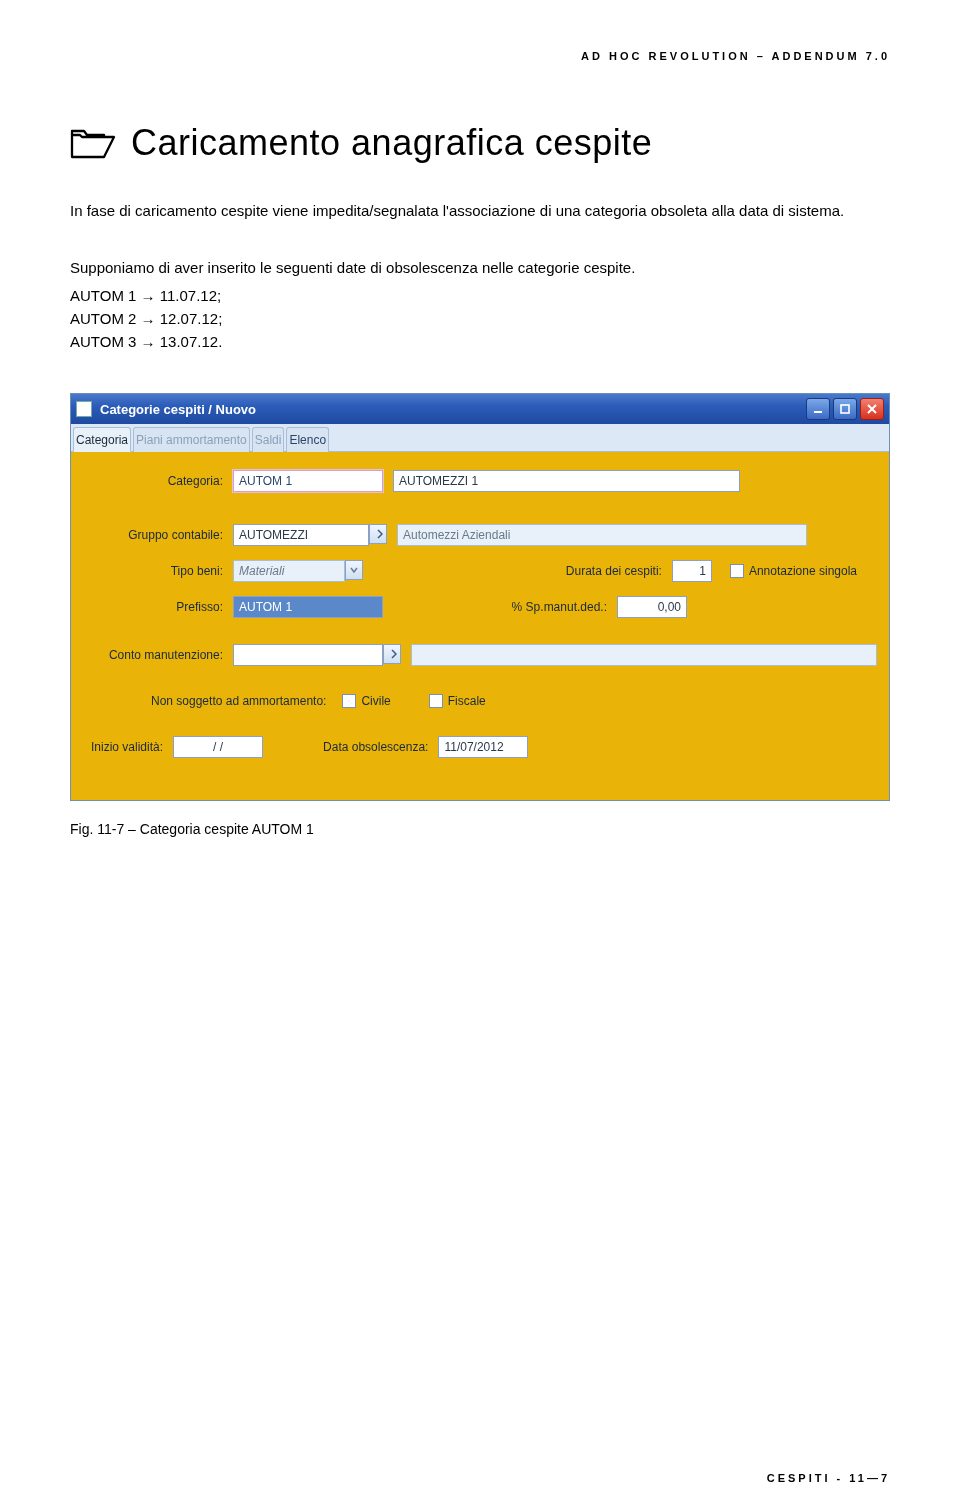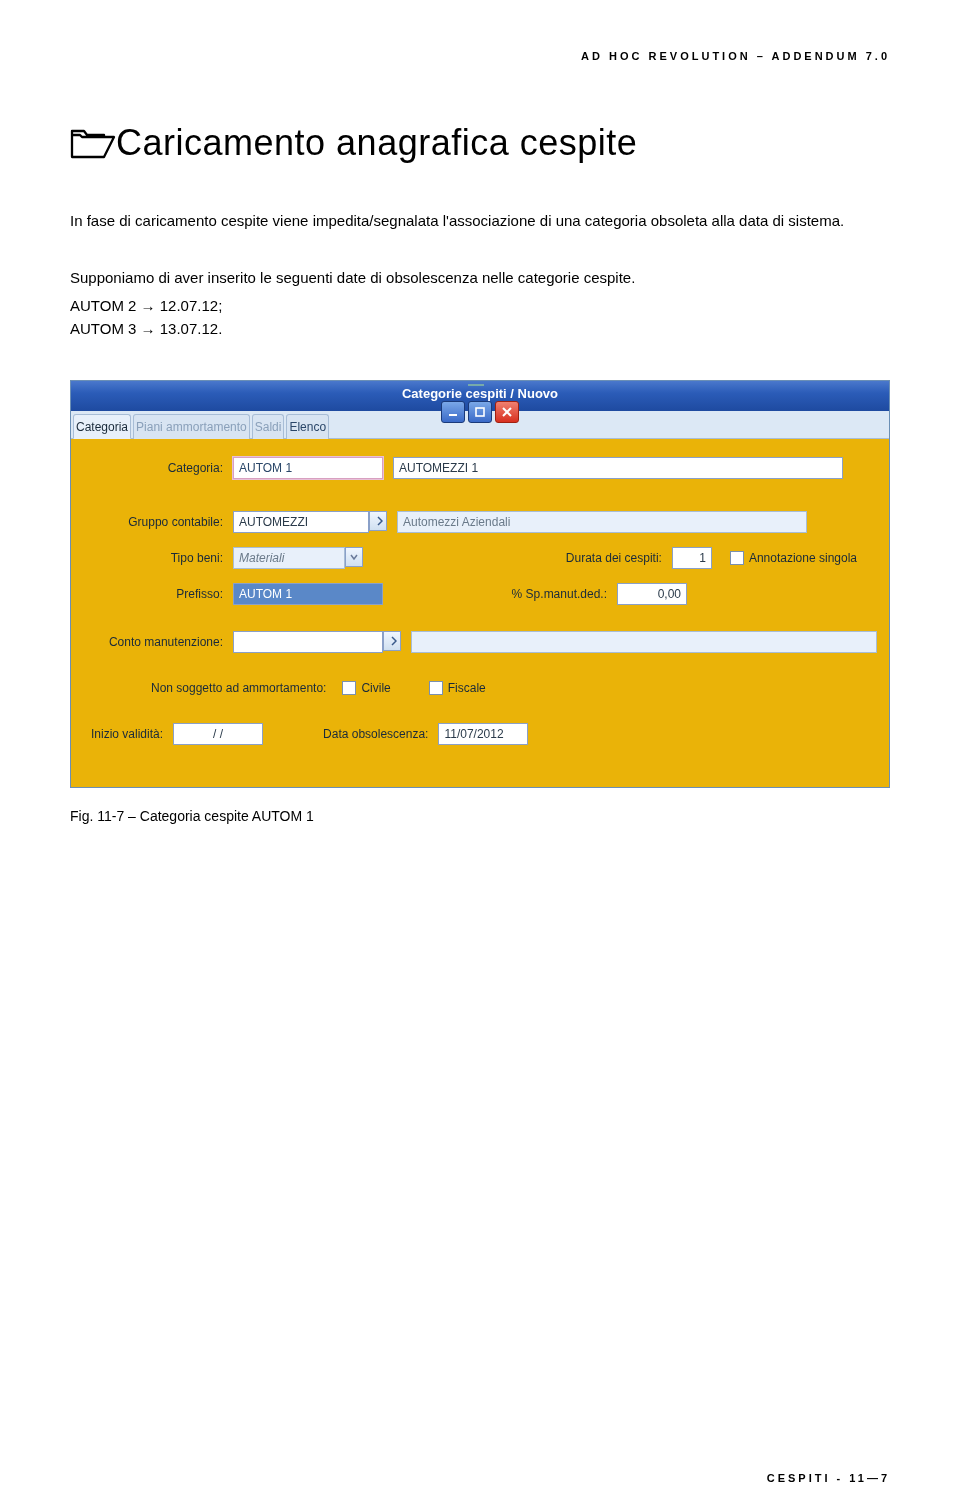--- a/index.html
+++ b/index.html
@@ -18,21 +18,22 @@
     text-align: right;
     letter-spacing: 3px;
     font-size: 11px;
     font-weight: bold;
     color: #000;
     margin-bottom: 60px;
   }
   .title-row {
     display: flex;
     align-items: center;
-    margin-bottom: 45px;
+    gap: 15px;
+    margin-bottom: 35px;
   }
   .folder-icon svg { display: block; }
   .title-text {
     font-size: 36px;
     font-weight: normal;
     letter-spacing: 0.5px;
   }
   .body-text {
     font-size: 15px;
     line-height: 1.55;
@@ -51,21 +52,20 @@
     color: #1a2a3a;
     width: 100%;
   }
   .titlebar {
     background: linear-gradient(#4a78cc, #2b5cb8 40%, #1e4aa0);
     color: #fff;
     display: flex;
     align-items: center;
     padding: 3px 5px;
     height: 30px;
-    flex-direction: column;
   }
   .titlebar .doc-icon {
     width: 16px; height: 16px;
     background: #fff; border: 1px solid #7aa;
     margin-right: 8px;
   }
   .titlebar .title-label { font-weight: bold; font-size: 13px; flex: 1; }
   .winbtns { display: flex; gap: 3px; }
   .winbtn {
     width: 24px; height: 22px;
@@ -167,20 +167,21 @@
     <span class="folder-icon">
       <svg width="46" height="36" viewBox="0 0 46 36">
         <path d="M2 10 L2 32 L34 32 L44 12 L12 12 L10 10 Z M2 10 L2 6 L14 6 L17 10 L34 10 L34 12" fill="none" stroke="#000" stroke-width="2.3" stroke-linejoin="round"></path>
       </svg>
     </span>
     <span class="title-text">Caricamento anagrafica cespite</span>
   </div>
 
   <p class="body-text">In fase di caricamento cespite viene impedita/segnalata l'associazione di una categoria obsoleta alla data di sistema.</p>
   <p class="body-text" style="margin-bottom:4px">Supponiamo di aver inserito le seguenti date di obsolescenza nelle categorie cespite.</p>
+  <div class="list-line">AUTOM 1 → 11.07.12;</div>
   <div class="list-line">AUTOM 2 → 12.07.12;</div>
   <div class="list-line">AUTOM 3 → 13.07.12.</div>
 
   <div class="screenshot-wrap">
     <div class="win">
 
       <div class="titlebar">
         <div class="doc-icon"></div>
         <div class="title-label">Categorie cespiti / Nuovo</div>
         <div class="winbtns">
@@ -207,21 +208,21 @@
         <div class="tab dim">Piani ammortamento</div>
         <div class="tab dim">Saldi</div>
         <div class="tab">Elenco</div>
       </div>
 
       <div class="form-body">
 
         <div class="form-row">
           <div class="label w110">Categoria:</div>
           <div class="inpwrap highl" style="width:150px">AUTOM 1</div>
-          <div class="inpwrap" style="width:450px">AUTOMEZZI 1</div>
+          <div class="inpwrap" style="width:347px">AUTOMEZZI 1</div>
         </div>
 
         <div style="height:18px"></div>
 
         <div class="form-row">
           <div class="label w110">Gruppo contabile:</div>
           <div class="combo">
             <div class="inpwrap" style="width:136px">AUTOMEZZI</div>
             <div class="picker">
               <svg width="10" height="10">

